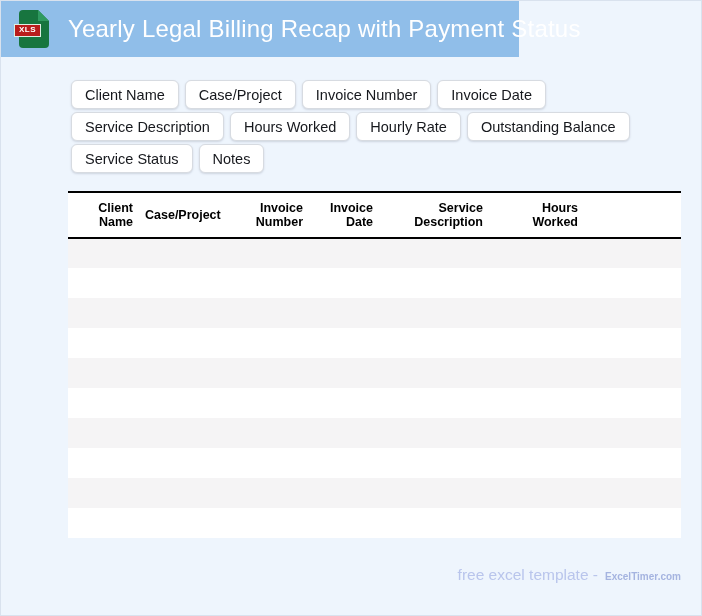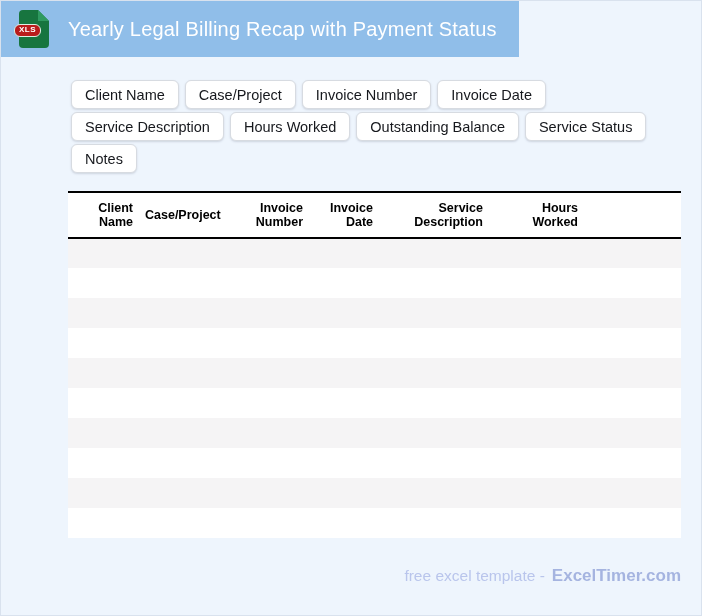--- a/index.html
+++ b/index.html
@@ -31,29 +31,29 @@
   }
   .file-flap {
     position:absolute; top:0; right:0; width:11px; height:11px;
     background:#2f9a60;
     clip-path:polygon(0 0, 100% 100%, 0 100%);
   }
   .xls-badge {
     position:absolute; left:-5px; top:14px;
     background:#b91c1c;
     border:1px solid #dcefe3;
-    border-radius:6px;
+    border-radius:0;
     color:#ffffff;
     font-size:8px; font-weight:bold; letter-spacing:0.5px;
     padding:1px 4px 2px 4px;
     line-height:1;
   }
   .banner-title {
     color:#ffffff;
-    font-size:20px;
+    font-size:24px;
     font-weight:500;
     letter-spacing:0.2px;
     margin-left:19px;
     white-space:nowrap;
   }
 
   
   .chips {
     position:absolute; left:70px; top:79px; width:612px;
     display:flex; flex-wrap:wrap;
@@ -91,21 +91,21 @@
   tbody tr.stripe { background:#f5f4f5; }
   tbody tr.plain  { background:#ffffff; }
 
   
   .footer {
     position:absolute; top:565px; right:20px;
     font-size:15.5px; color:#b9c5ec;
     display:flex; align-items:baseline; gap:7px;
     white-space:nowrap;
   }
-  .footer .brand { font-weight:bold; color:#a5b4e0; font-size:17px; }
+  .footer .brand { font-weight:bold; color:#a5b4e0; font-size:10px; }
 </style>
 </head>
 <body>
 
 <div class="banner">
   <div class="file-icon">
     <div class="file-body"></div>
     <div class="file-cut"></div>
     <div class="file-flap"></div>
     <div class="xls-badge">XLS</div>
@@ -113,20 +113,21 @@
   <div class="banner-title">Yearly Legal Billing Recap with Payment Status</div>
 </div>
 
 <div class="chips">
   <div class="chip">Client Name</div>
   <div class="chip">Case/Project</div>
   <div class="chip">Invoice Number</div>
   <div class="chip">Invoice Date</div>
   <div class="chip">Service Description</div>
   <div class="chip">Hours Worked</div>
+  <div class="chip">Hourly Rate</div>
   <div class="chip">Outstanding Balance</div>
   <div class="chip">Service Status</div>
   <div class="chip">Notes</div>
 </div>
 
 <div class="table-wrap">
   <table>
     <colgroup>
       <col style="width:73px">
         <col style="width:85px">

